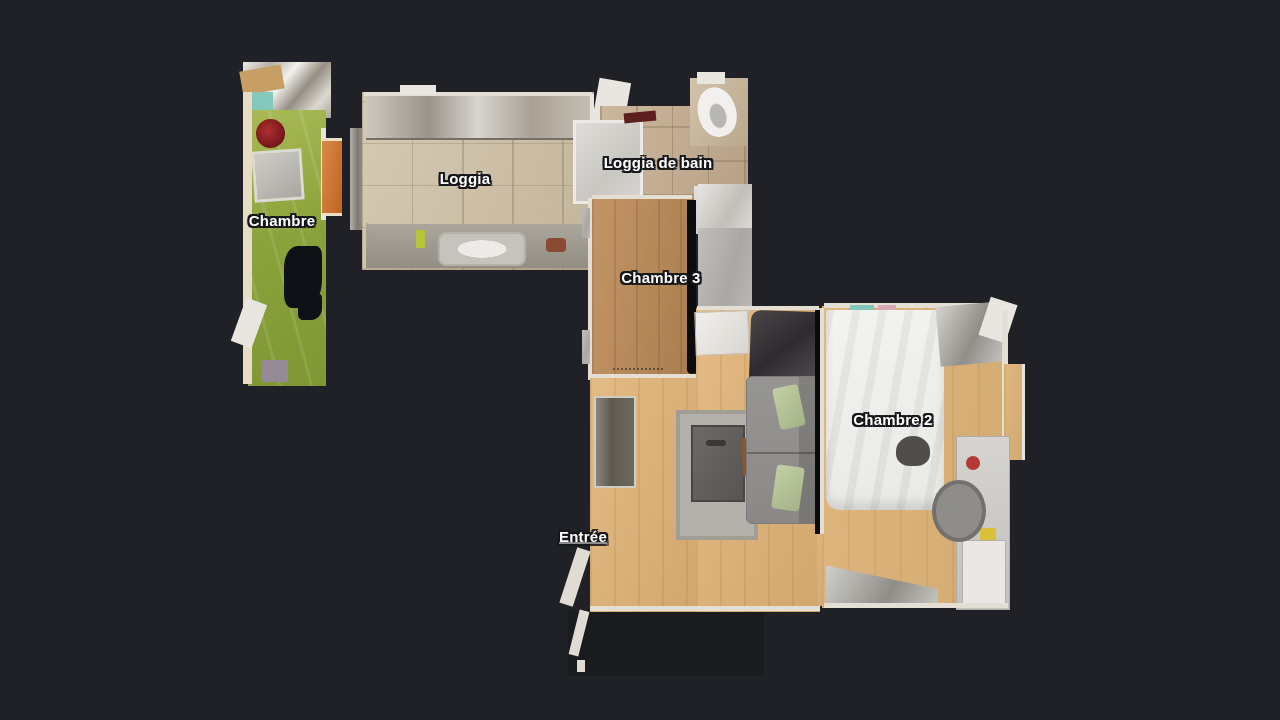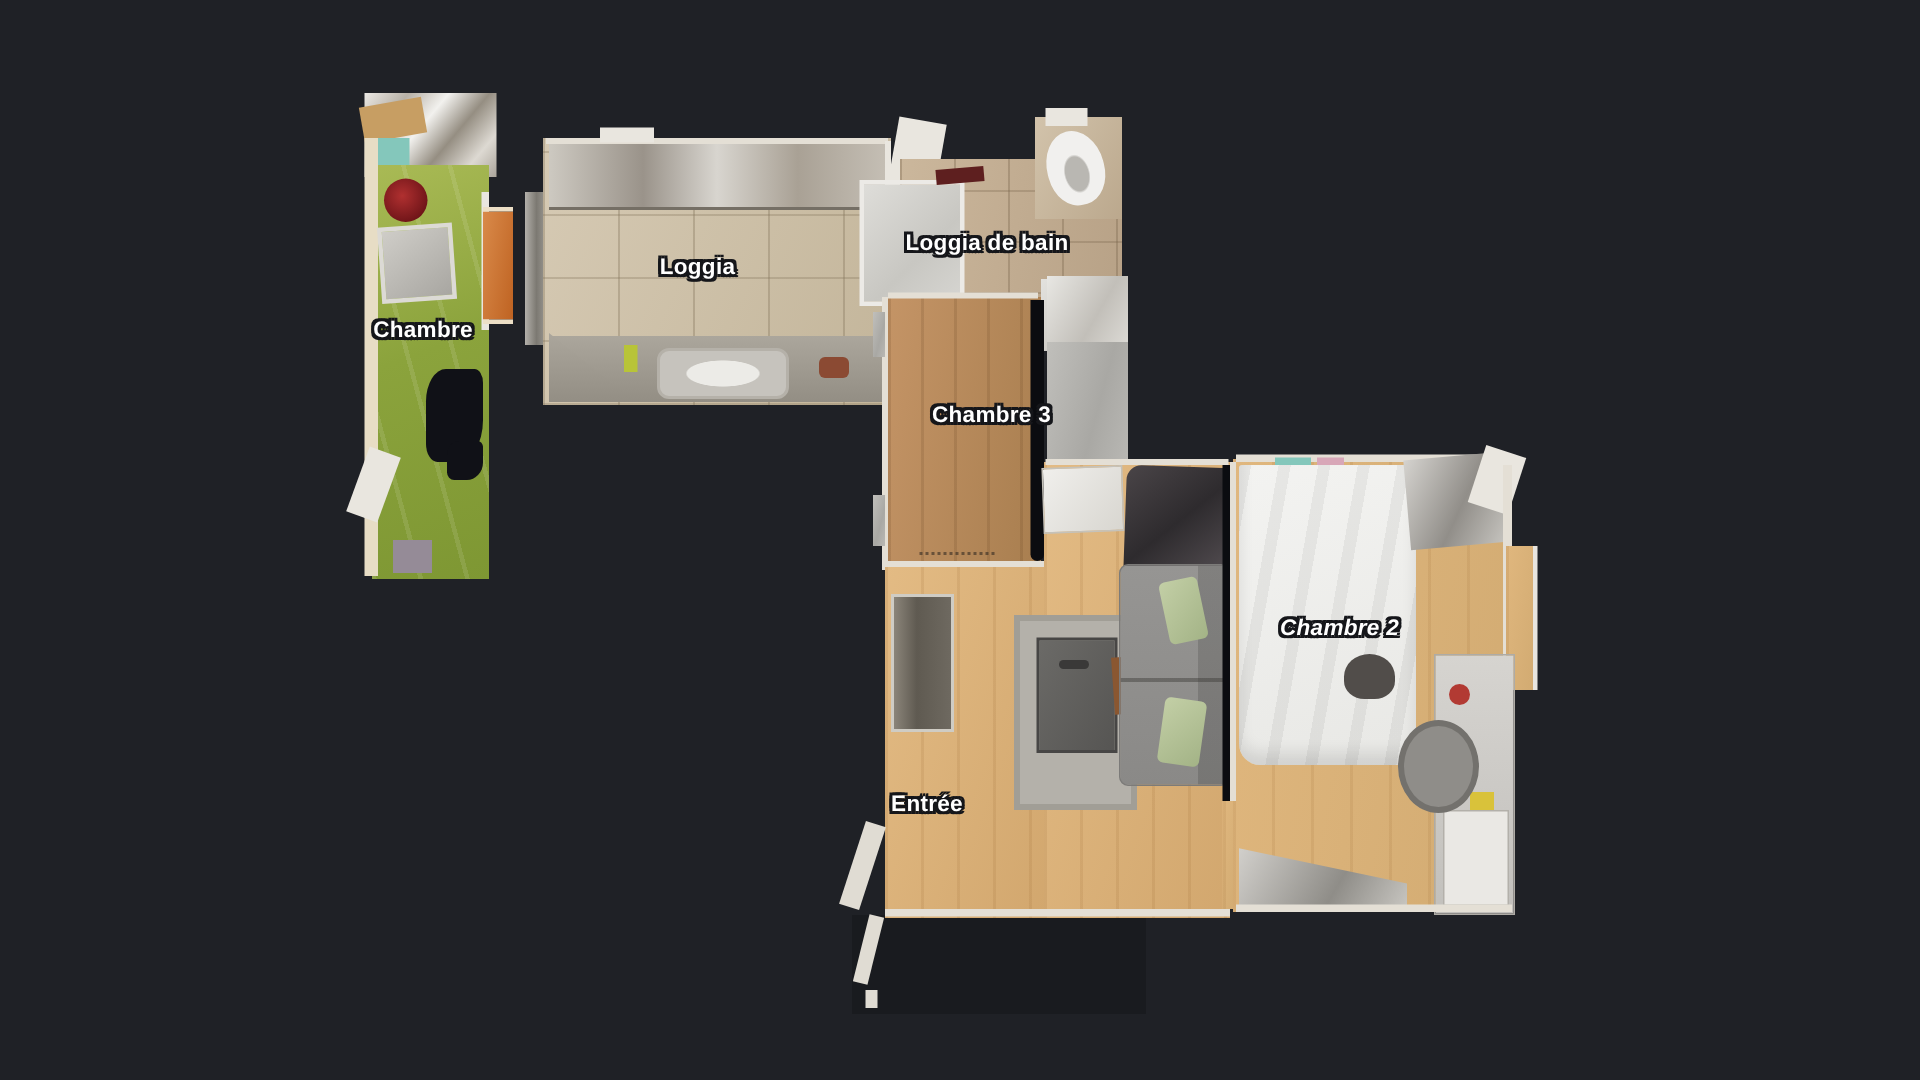--- a/index.html
+++ b/index.html
@@ -192,16 +192,16 @@
     <div class="p doty" style="left:980px;top:528px;width:16px;height:12px;"></div>
     <div class="p chair" style="left:932px;top:480px;width:46px;height:54px;"></div>
     <div class="p silver-tri" style="left:826px;top:558px;width:112px;height:50px;"></div>
     <div class="p wall-l" style="left:824px;top:603px;width:184px;height:5px;"></div>
   </div>
 
   <div class="room-label" style="left:282px;top:220px;">Chambre</div>
   <div class="room-label" style="left:465px;top:178px;">Loggia</div>
   <div class="room-label" style="left:658px;top:162px;">Loggia de bain</div>
   <div class="room-label" style="left:661px;top:277px;">Chambre 3</div>
-  <div class="room-label" style="left:618px;top:536px;">Entrée</div>
-  <div class="room-label" style="left:893px;top:419px;font-style:italic;">Chambre 2</div>
+  <div class="room-label" style="left:583px;top:536px;text-decoration:underline;">Entrée</div>
+  <div class="room-label" style="left:893px;top:419px;">Chambre 2</div>
 
 </div>
 
 </body></html>

